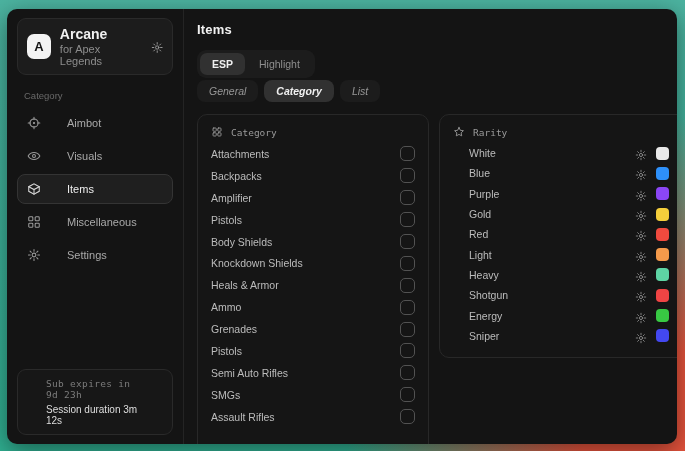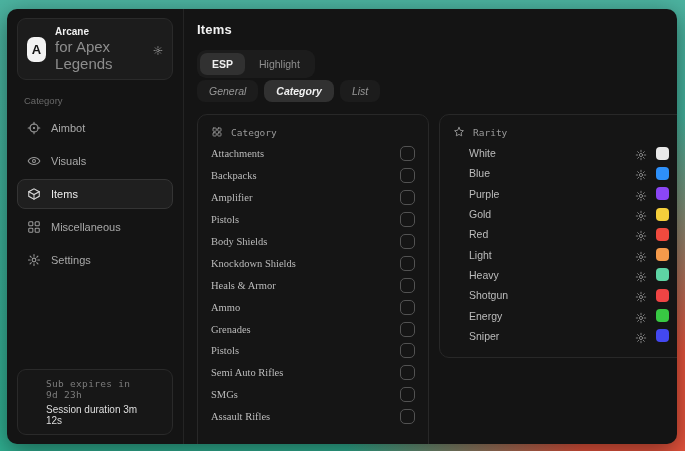--- a/index.html
+++ b/index.html
@@ -22,27 +22,27 @@
     margin:9px 10px 0; padding:7px 9px; background:#1c1c1c;
     border:1px solid #2a2a2a; border-radius:9px;
     display:flex; align-items:center; gap:9px;
   }
   .logo {
     width:25px; height:25px; background:#f3f3f3; border-radius:7px;
     color:#141414; font-weight:bold; font-size:13px;
     display:flex; align-items:center; justify-content:center;
   }
   .brand-text { display:flex; flex-direction:column; gap:1px; }
-  .brand-name { font-size:10px; font-weight:700; color:#f0f0f0; }
-  .brand-sub  { font-size:15px; color:#8d8d8d; }
+  .brand-name { font-size:14px; font-weight:700; color:#f0f0f0; }
+  .brand-sub  { font-size:11px; color:#8d8d8d; }
   .brand-gear { margin-left:auto; width:13px; height:13px; color:#9f9f9f; }
   .section-label { margin:15px 17px 7px; font-size:9.5px; color:#696969; }
   .nav { display:flex; flex-direction:column; gap:3px; padding:0 10px; }
   .nav-item {
-    display:flex; align-items:center; gap:10px; padding:7px 9px;
+    display:flex; align-items:center; gap:26px; padding:7px 9px;
     border-radius:8px; font-size:11px; color:#a9a9a9;
     border:1px solid transparent; cursor:pointer;
   }
   .nav-item.active { background:#1f1f1f; border-color:#343434; color:#ededed; }
   .nav-icon { width:14px; height:14px; color:#9a9a9a; flex-shrink:0; }
   .nav-item.active .nav-icon { color:#d8d8d8; }
   .sub-card {
     position:absolute; left:10px; right:10px; bottom:9px;
     border:1px solid #2a2a2a; border-radius:9px; padding:8px 28px; background:#171717;
   }
@@ -59,21 +59,21 @@
   .tab.active { background:#313131; color:#f0f0f0; font-weight:700; }
   .panels { margin-top:12px; display:flex; gap:10px; align-items:flex-start; }
   .panel { border:1px solid #282828; border-radius:10px; padding:11px 13px; background:#151515; }
   .panel-header {
     display:flex; align-items:center; gap:8px;
     font-family:"DejaVu Sans Mono", monospace; font-size:9.5px; color:#9a9a9a; margin-bottom:5px;
   }
   .panel-header .hicon { width:12px; height:12px; color:#9a9a9a; }
   .panel-category { width:232px; height:390px; }
   .panel-rarity   { width:268px; }
-  .crow { display:flex; align-items:center; height:21.9px;font-family:Liberation Serif, serif; }
+  .crow { display:flex; align-items:center; height:21.9px; }
   .rrow { display:flex; align-items:center; height:20.3px;margin-left:16px; }
   .row-label { flex:1; font-size:10.5px; color:#bcbcbc; }
   .checkbox { width:15px; height:15px; border:1.5px solid #525252; border-radius:5px; cursor:pointer; flex-shrink:0; }
   .r-controls { display:flex; align-items:center; gap:9px; }
   .row-gear { width:12px; height:12px; color:#8c8c8c; cursor:pointer; }
   .swatch { width:13px; height:13px; border-radius:4px; cursor:pointer; }
 </style>
 </head>
 <body>
 

